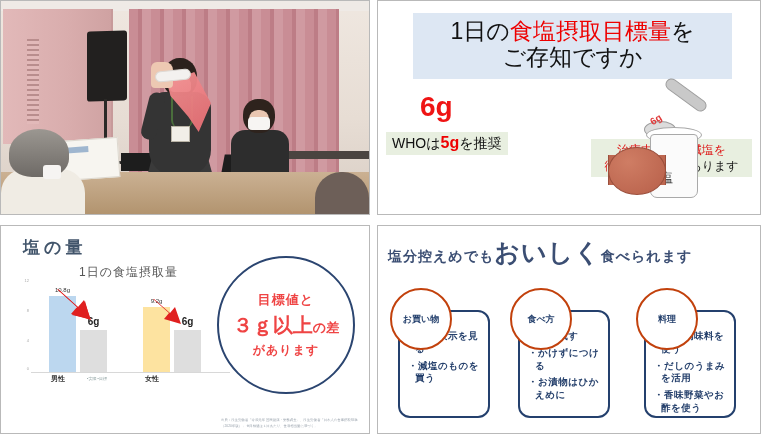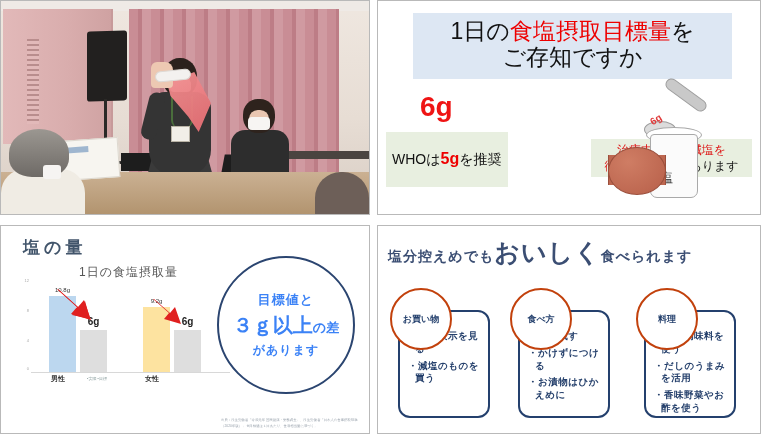--- a/index.html
+++ b/index.html
@@ -96,21 +96,21 @@
     background:#6d5f58;border-radius:26px 26px 0 0;}
 
   
   .tr{padding:0;position:relative;background:#fff;}
   .tr-band{position:absolute;left:35px;top:12px;right:28px;background:#dde7f3;
     text-align:center;padding:6px 0 8px;}
   .tr-l1{font-size:23px;line-height:1.12;white-space:nowrap;color:#111;font-weight:500;}
   .tr-l2{font-size:23px;line-height:1.12;color:#111;font-weight:500;}
   .red{color:#ee0000;}
   .tr-6g{position:absolute;left:42px;top:90px;font-size:28px;font-weight:bold;color:#ef1414;}
-  .tr-who{position:absolute;left:8px;top:131px;background:#e8efe0;padding:18px 6px;
+  .tr-who{position:absolute;left:8px;top:131px;background:#e8efe0;padding:2px 6px;
     font-size:14px;color:#111;white-space:nowrap;}
   .tr-who b{color:#ee0000;font-size:16px;}
   .tr-note{position:absolute;right:8px;top:138px;width:153px;background:#e8efe0;
     padding:3px 4px;font-size:12px;line-height:1.35;text-align:center;color:#111;}
   .tr-note .r{color:#dd1111;}
   .jar{position:absolute;left:222px;top:88px;width:120px;height:120px;}
   .jar-body{position:absolute;left:50px;top:45px;width:46px;height:62px;background:#fbfbfb;
     border:1.5px solid #a9a9a9;border-radius:4px 4px 7px 7px;}
   .jar-rim{position:absolute;left:46px;top:38px;width:54px;height:14px;background:#fff;
     border:1.5px solid #a9a9a9;border-radius:50%;}
@@ -141,21 +141,21 @@
   .bar .lbl{position:absolute;left:50%;transform:translateX(-50%);
     font-size:6px;color:#333;white-space:nowrap;}
   .bar .lbl.big{font-size:10px;font-weight:bold;color:#222;}
   .ch-cats{position:absolute;left:16px;top:110px;right:0;height:12px;}
   .ch-cats span{position:absolute;font-size:7px;font-weight:bold;color:#333;}
   .ch-legend{position:absolute;left:72px;top:112px;font-size:4px;color:#9aa;}
   .arrow{position:absolute;}
   .arrow svg{display:block;}
   .circ{position:absolute;right:14px;top:30px;width:134px;height:134px;
     border:2px solid #2b4570;border-radius:50%;display:flex;flex-direction:column;
-    align-items:center;justify-content:center;color:#3b82f6;}
+    align-items:center;justify-content:center;color:#ef4444;}
   .circ .c1{font-size:13px;font-weight:bold;letter-spacing:1px;}
   .circ .c2{font-size:20px;font-weight:bold;letter-spacing:0px;margin:3px 0;}
   .circ .c2 small{font-size:13px;}
   .circ .c3{font-size:12px;font-weight:bold;letter-spacing:1px;}
   .src{position:absolute;right:8px;bottom:4px;width:140px;font-size:3.4px;color:#9aa3ad;
     line-height:1.55;text-align:left;}
 
   
   .br{position:relative;background:#fff;color:#25406c;}
   .br-head{position:absolute;left:10px;top:10px;white-space:nowrap;font-weight:bold;

